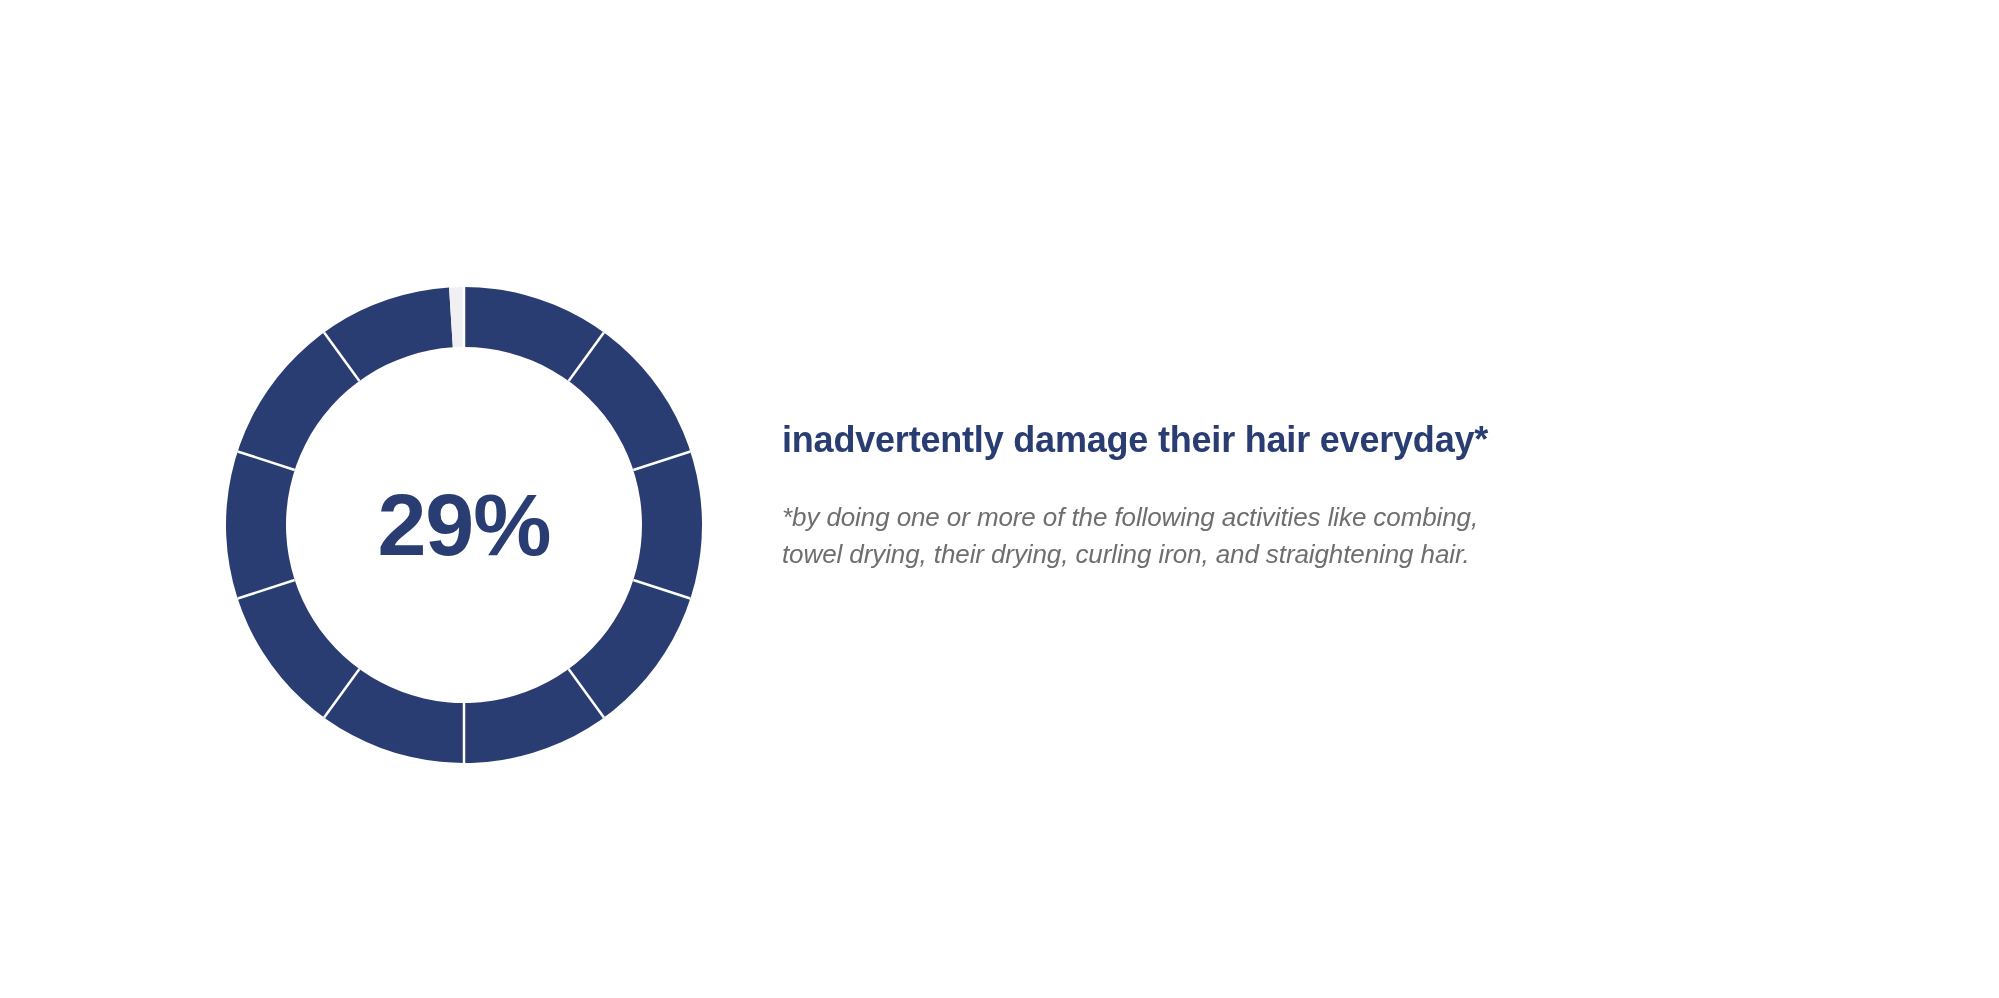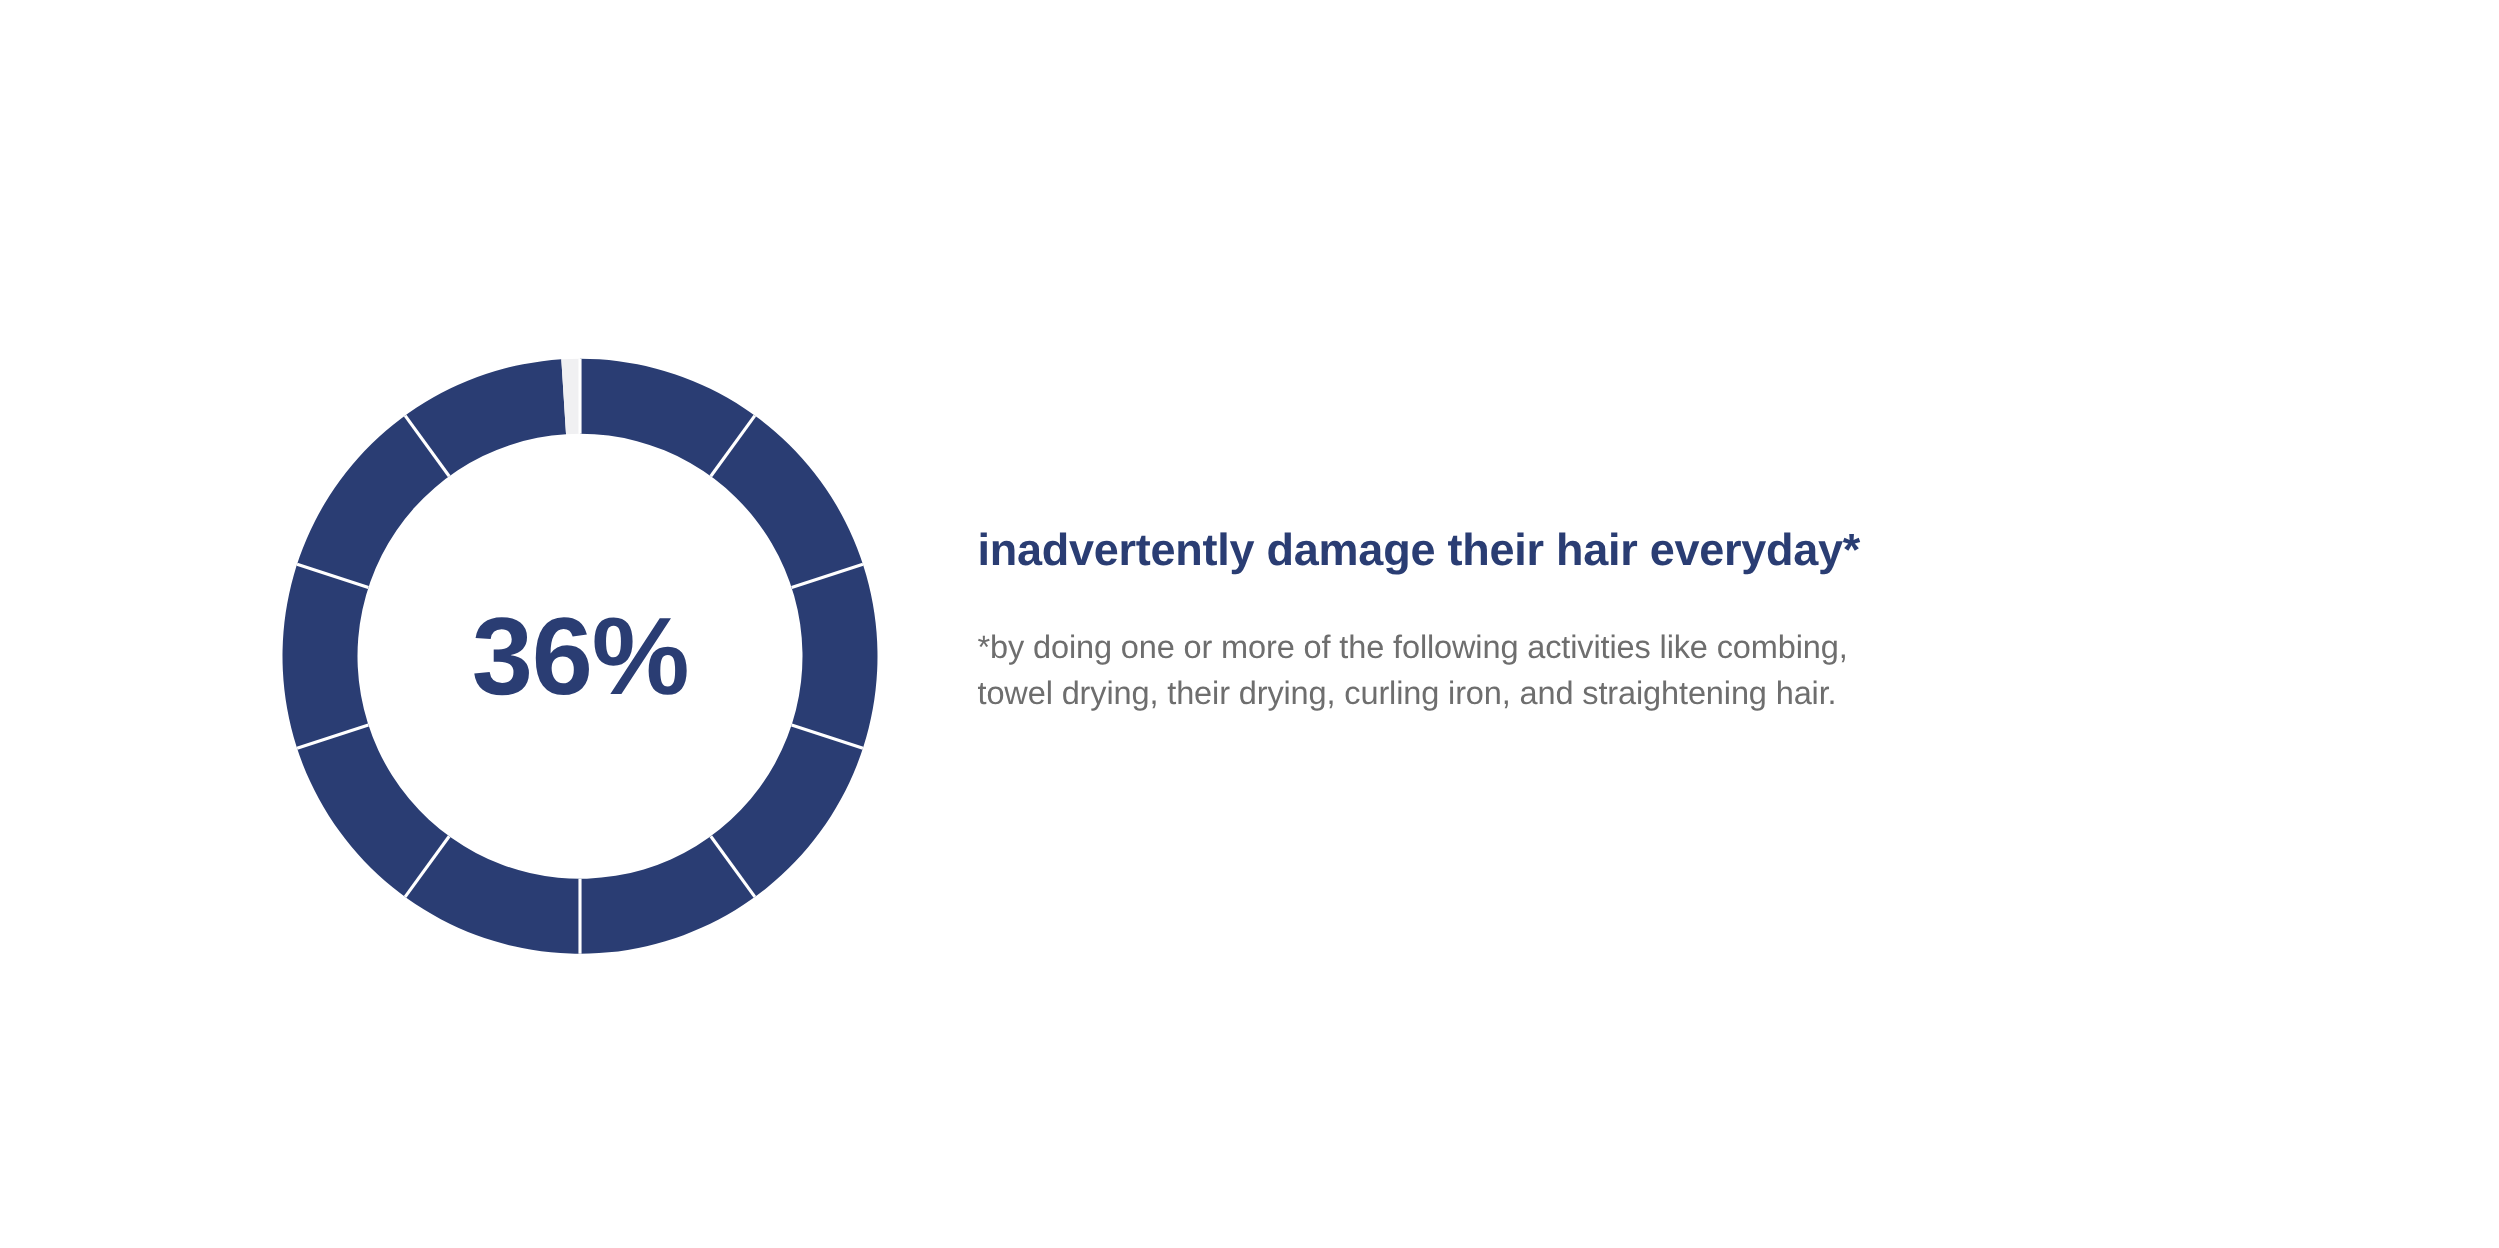--- a/index.html
+++ b/index.html
@@ -80,20 +80,21 @@
     margin: 38px 0 0 0;
     font-size: 26px;
     line-height: 1.42;
     font-weight: 400;
     color: #6e6e6e;
     letter-spacing: -0.1px;
   }
   .footnote .fn-line {
     display: block;
     white-space: nowrap;
+    font-style: italic;
   }
 </style>
 </head>
 <body>
 
 <div class="stage">
 
   <div class="donut-wrap">
     <svg class="donut-svg" viewBox="0 0 476 476">
       <g id="donut-slices">
@@ -106,21 +107,21 @@
           <line x1="407.2880599005373" y1="182.99497500125938" x2="464.3514508782465" y2="164.4539553387625" stroke="#ffffff" stroke-width="2.5"></line>
           <line x1="407.2880599005373" y1="293.0050249987406" x2="464.3514508782465" y2="311.5460446612375" stroke="#ffffff" stroke-width="2.5"></line>
           <line x1="342.62577490806024" y1="382.0050249987406" x2="377.8928900456086" y2="430.5460446612375" stroke="#ffffff" stroke-width="2.5"></line>
           <line x1="238" y1="416" x2="238.00000000000003" y2="476" stroke="#ffffff" stroke-width="2.5"></line>
           <line x1="133.37422509193982" y1="382.0050249987406" x2="98.10710995439143" y2="430.5460446612375" stroke="#ffffff" stroke-width="2.5"></line>
           <line x1="68.71194009946268" y1="293.0050249987407" x2="11.648549121753462" y2="311.5460446612375" stroke="#ffffff" stroke-width="2.5"></line>
           <line x1="68.71194009946268" y1="182.99497500125932" x2="11.648549121753462" y2="164.45395533876246" stroke="#ffffff" stroke-width="2.5"></line>
           <line x1="133.37422509193976" y1="93.99497500125938" x2="98.10710995439138" y2="45.45395533876254" stroke="#ffffff" stroke-width="2.5"></line>
         </g>
     </svg>
-    <div class="donut-center-label">36%</div>
+    <div class="donut-center-label">29%</div>
   </div>
 
   <div class="text-col">
     <h2 class="subhead">inadvertently damage their hair everyday*</h2>
     <p class="footnote">
       <span class="fn-line">*by doing one or more of the following activities like combing,</span>
       <span class="fn-line">towel drying, their drying, curling iron, and straightening hair.</span>
     </p>
   </div>
 

